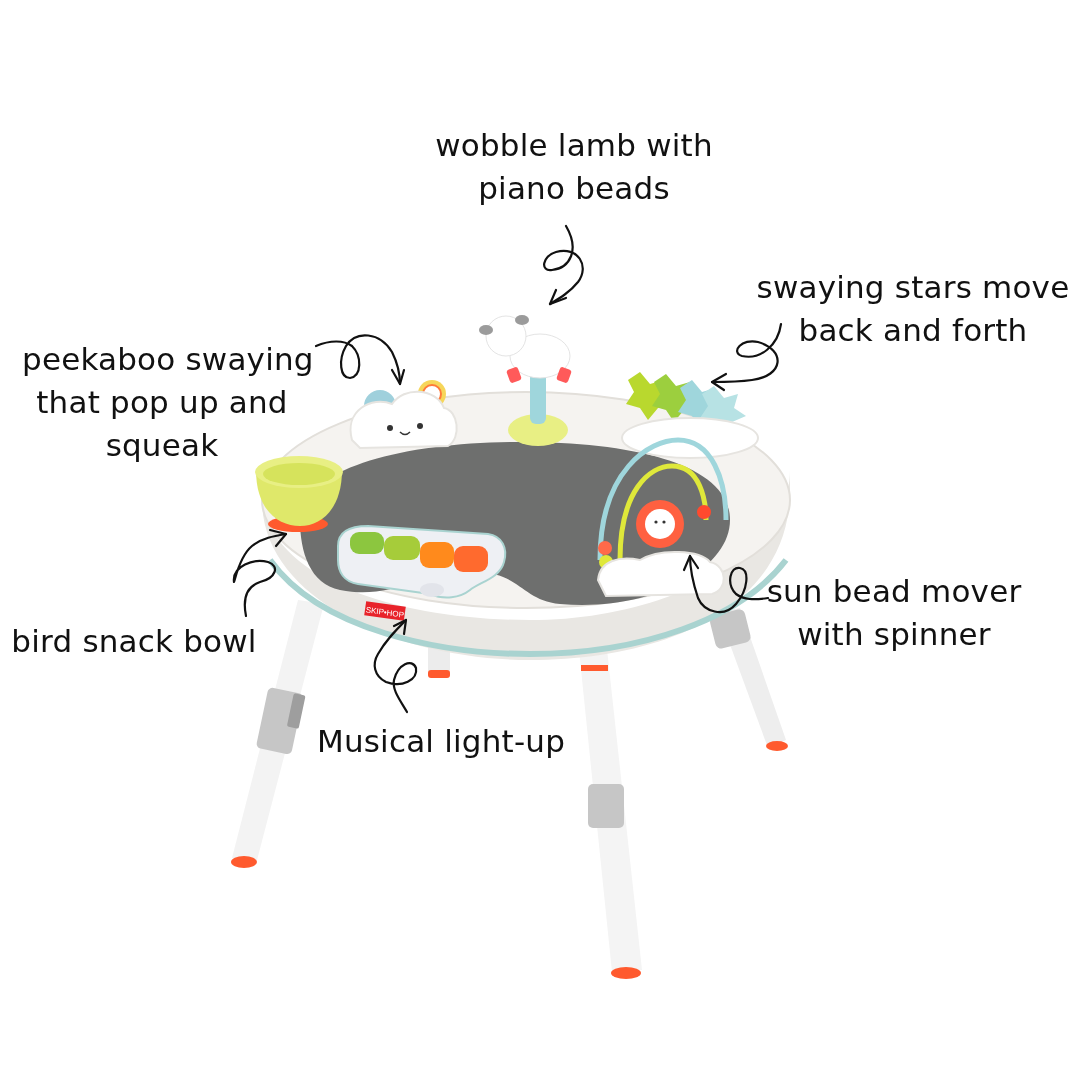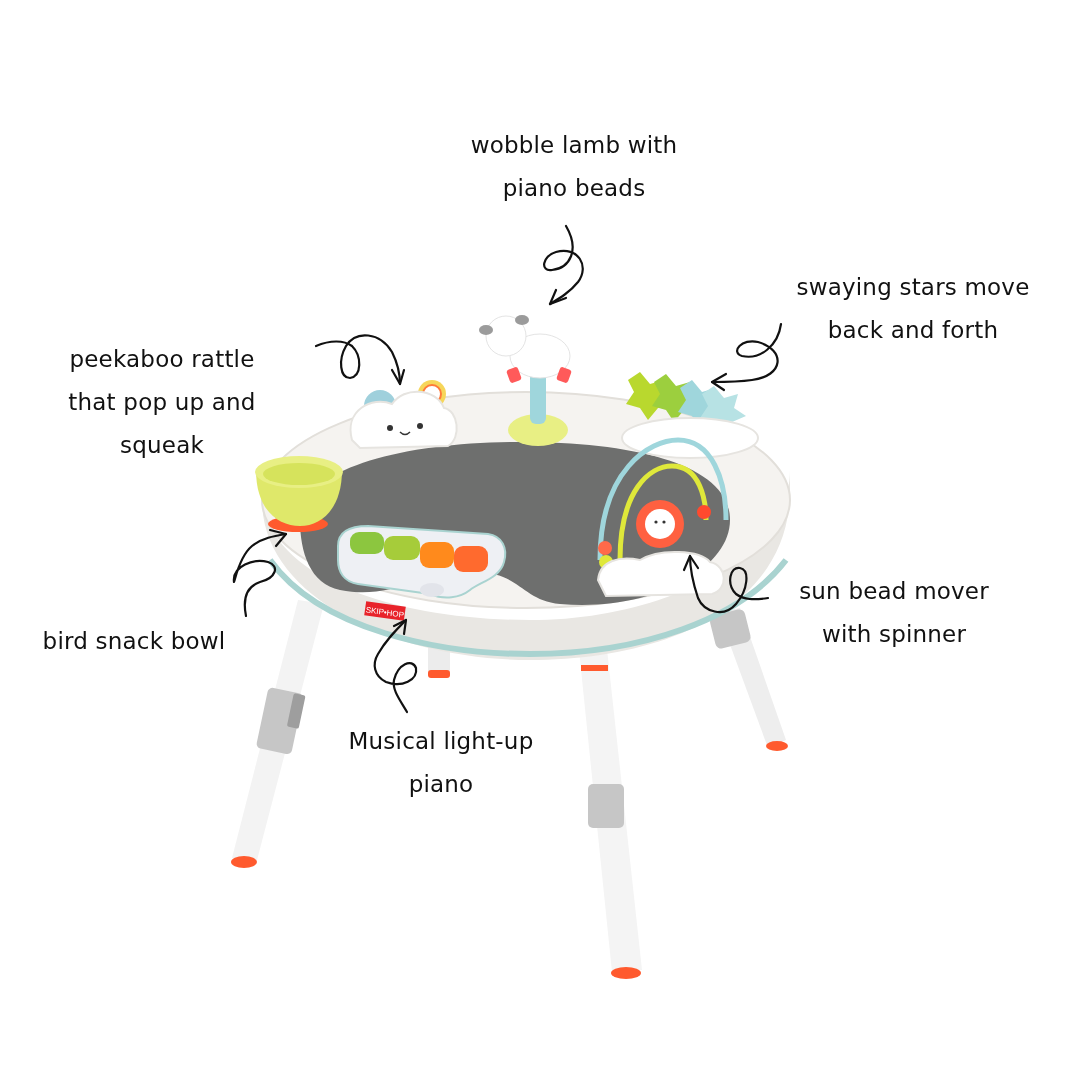--- a/index.html
+++ b/index.html
@@ -7,21 +7,21 @@
       width: 1080px; height: 1080px;
       background: #ffffff;
       position: relative;
       overflow: hidden;
       font-family: "DejaVu Sans", sans-serif;
       color: #111111;
     }
     .label {
       position: absolute;
       text-align: center;
-      font-size: 23px;
+      font-size: 31px;
       line-height: 43px;
       font-weight: 400;
       letter-spacing: 0.2px;
       white-space: nowrap;
     }
     .label span { display: block; }
     svg.product { position: absolute; left: 0; top: 0; }
     svg.arrows { position: absolute; left: 0; top: 0; pointer-events: none; }
   </style>
 </head>
@@ -156,30 +156,29 @@
   <span>wobble lamb with</span>
   <span>piano beads</span>
 </div>
 
 <div class="label" style="left:748px; top:266px; width:330px;">
   <span>swaying stars move</span>
   <span>back and forth</span>
 </div>
 
 <div class="label" style="left:22px; top:338px; width:280px;">
-  <span>peekaboo rattle</span>
+  <span>peekaboo swaying</span>
   <span>that pop up and</span>
   <span>squeak</span>
 </div>
 
 <div class="label" style="left:6px; top:620px; width:256px;">
   <span>bird snack bowl</span>
 </div>
 
 <div class="label" style="left:302px; top:720px; width:278px;">
   <span>Musical light-up</span>
-  <span>piano</span>
 </div>
 
 <div class="label" style="left:760px; top:570px; width:268px;">
   <span>sun bead mover</span>
   <span>with spinner</span>
 </div>
 
 </body></html>

